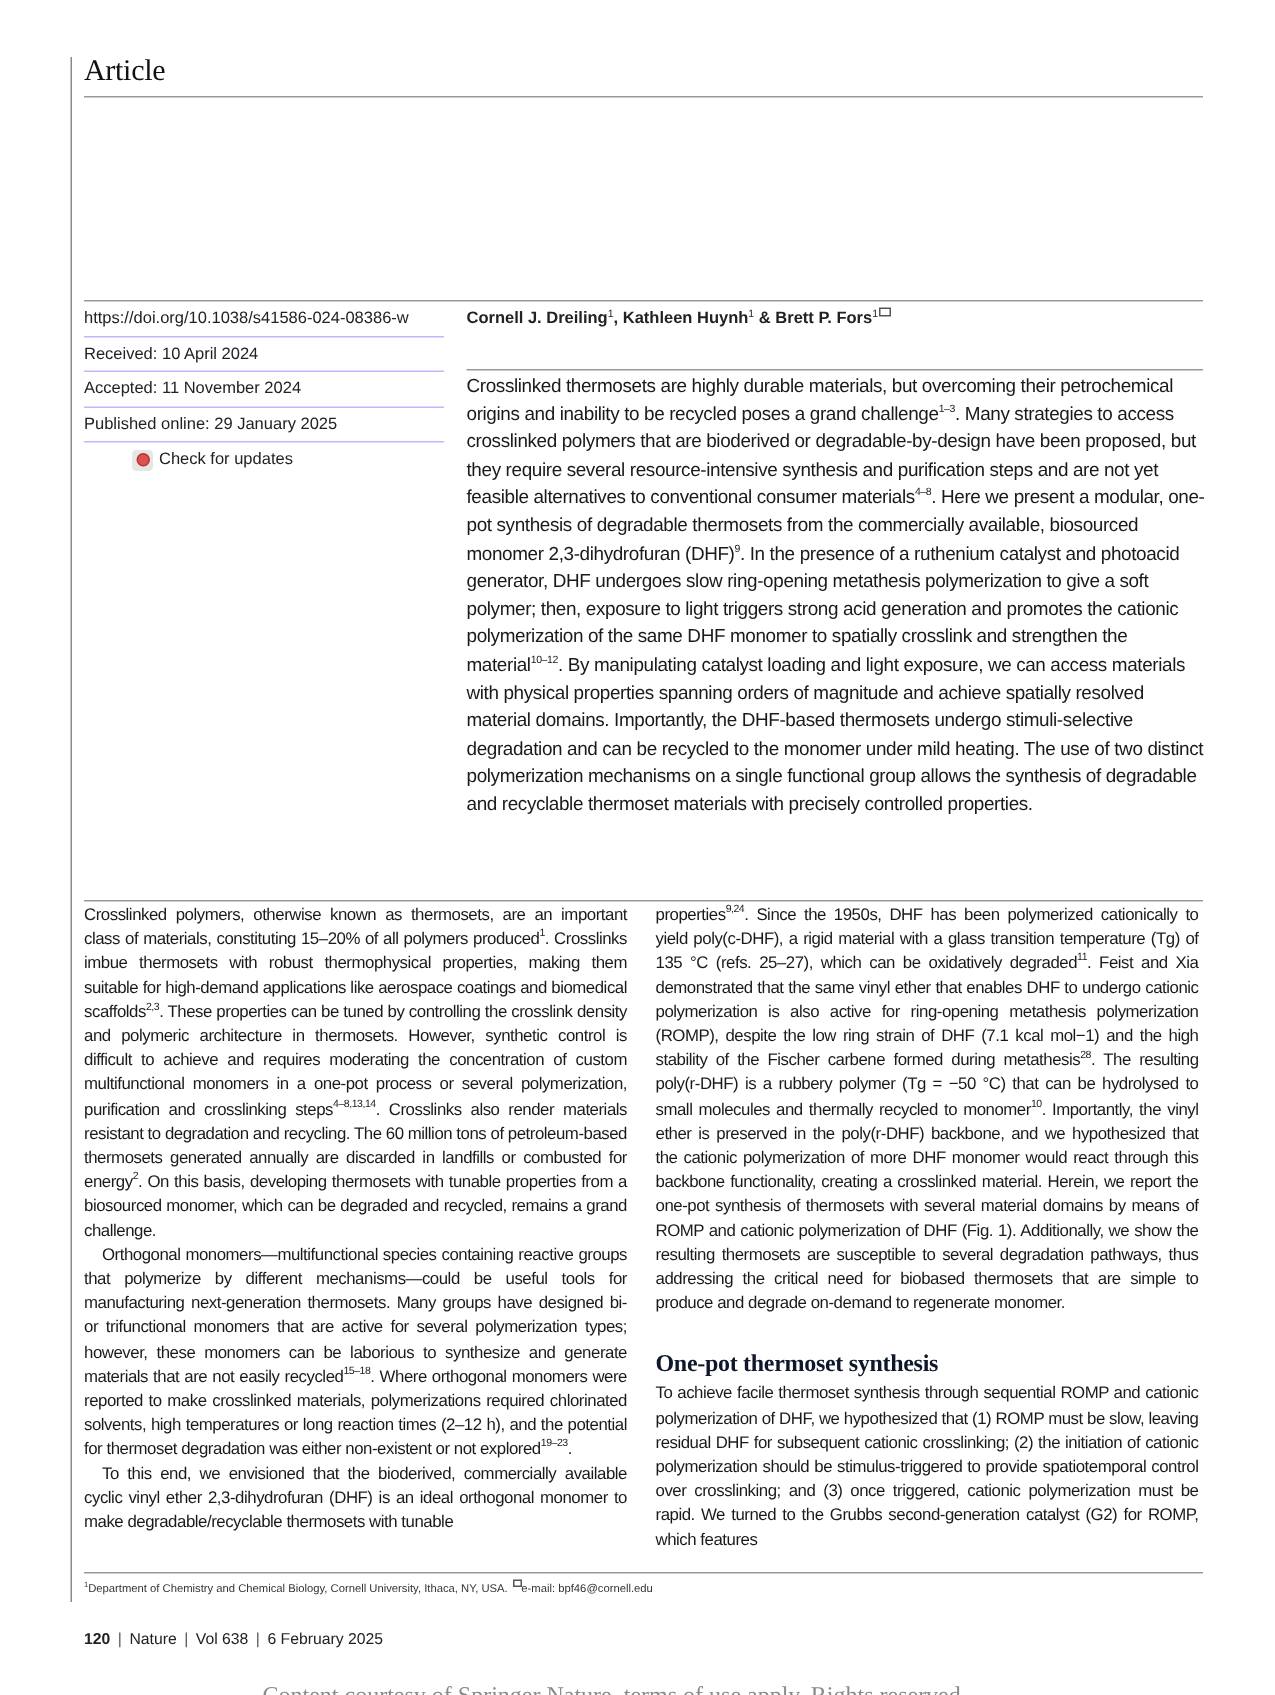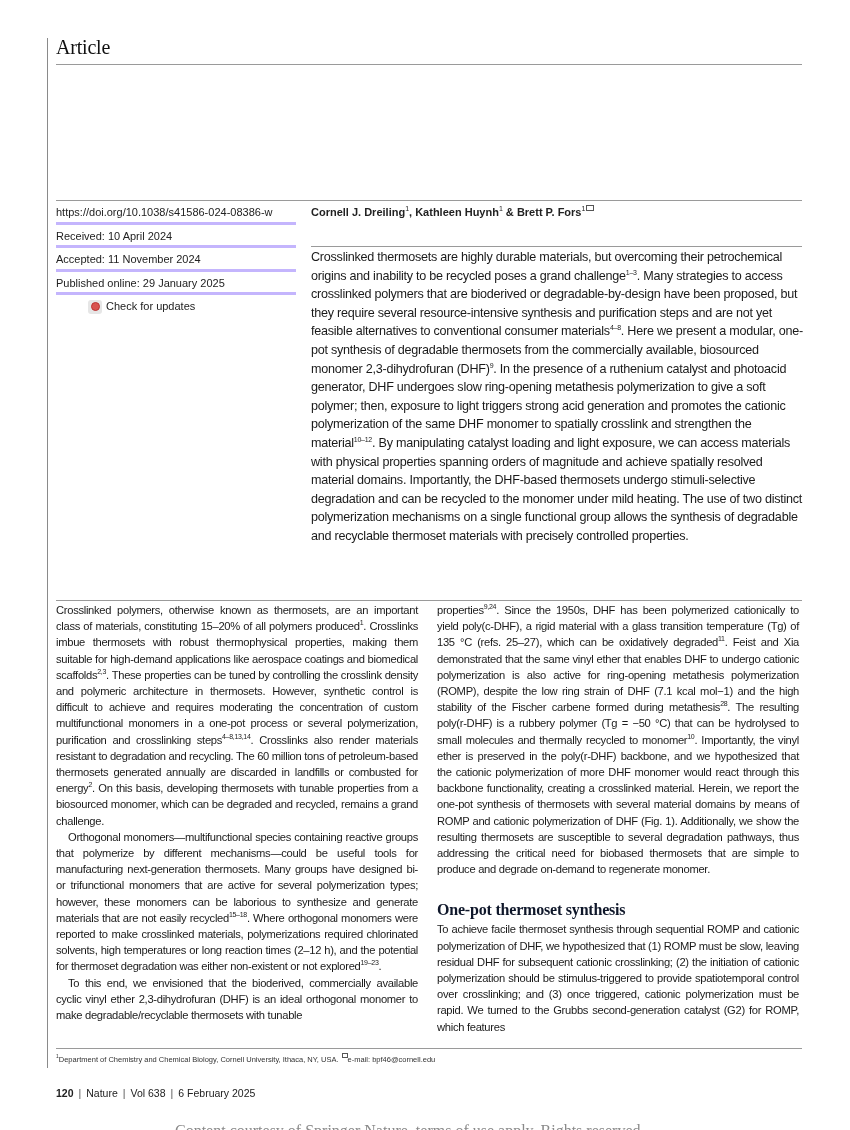--- a/index.html
+++ b/index.html
@@ -7,21 +7,21 @@
   body { position: relative; color: #1a1a1a; font-family: "Liberation Serif", serif; }
 
   .left-rule { position: absolute; left: 47px; top: 38px; width: 1px; height: 1030px; background: #8a8a8a; }
 
   .article-label { position: absolute; left: 56px; top: 36px; font-family: "Liberation Serif", serif; font-weight: normal; font-size: 20px; letter-spacing: -0.2px; color: #111; }
   .rule { position: absolute; height: 1px; background: #9a9a9a; }
 
   .title { position: absolute; left: 56px; top: 66px; width: 760px; font-family: "Liberation Serif", serif; font-weight: bold; font-size: 37px; line-height: 41px; letter-spacing: -1.2px; color: #111; }
 
   .meta { position: absolute; left: 56px; width: 240px; font-family: "Liberation Sans", sans-serif; font-size: 11px; color: #222; }
-  .meta-row { height: 23.5px; line-height: 23.5px; border-bottom: 3px solid #c4b5fd; white-space: nowrap; }
+  .meta-row { height: 23.5px; line-height: 23.5px; border-bottom: 1px solid #c4b5fd; white-space: nowrap; }
   .meta-row.last { border-bottom: none; display: flex; align-items: center; gap: 4px; margin-left: 32px; }
   .check-icon { width: 14px; height: 14px; border-radius: 3px; background: #e6e6e6; display: inline-flex; align-items: center; justify-content: center; }
   .check-icon span { width: 9px; height: 9px; border-radius: 50%; background: #d9534f; display: block; border: 1px solid #b33; }
 
   .authors { position: absolute; left: 311px; top: 205px; font-family: "Liberation Sans", sans-serif; font-weight: bold; font-size: 11px; color: #222; }
   .authors sup { font-size: 7px; font-weight: normal; }
   .mail-icon { display: inline-block; width: 8px; height: 6px; border: 1px solid #555; vertical-align: super; margin-left: 1px; position: relative; }
 
   .abstract { position: absolute; left: 311px; top: 248px; width: 494px; font-family: "Liberation Sans", sans-serif; font-size: 12.6px; line-height: 18.6px; color: #1a1a1a; letter-spacing: -0.25px; }
   .abstract sup, .col sup { font-size: 7px; line-height: 0; }

